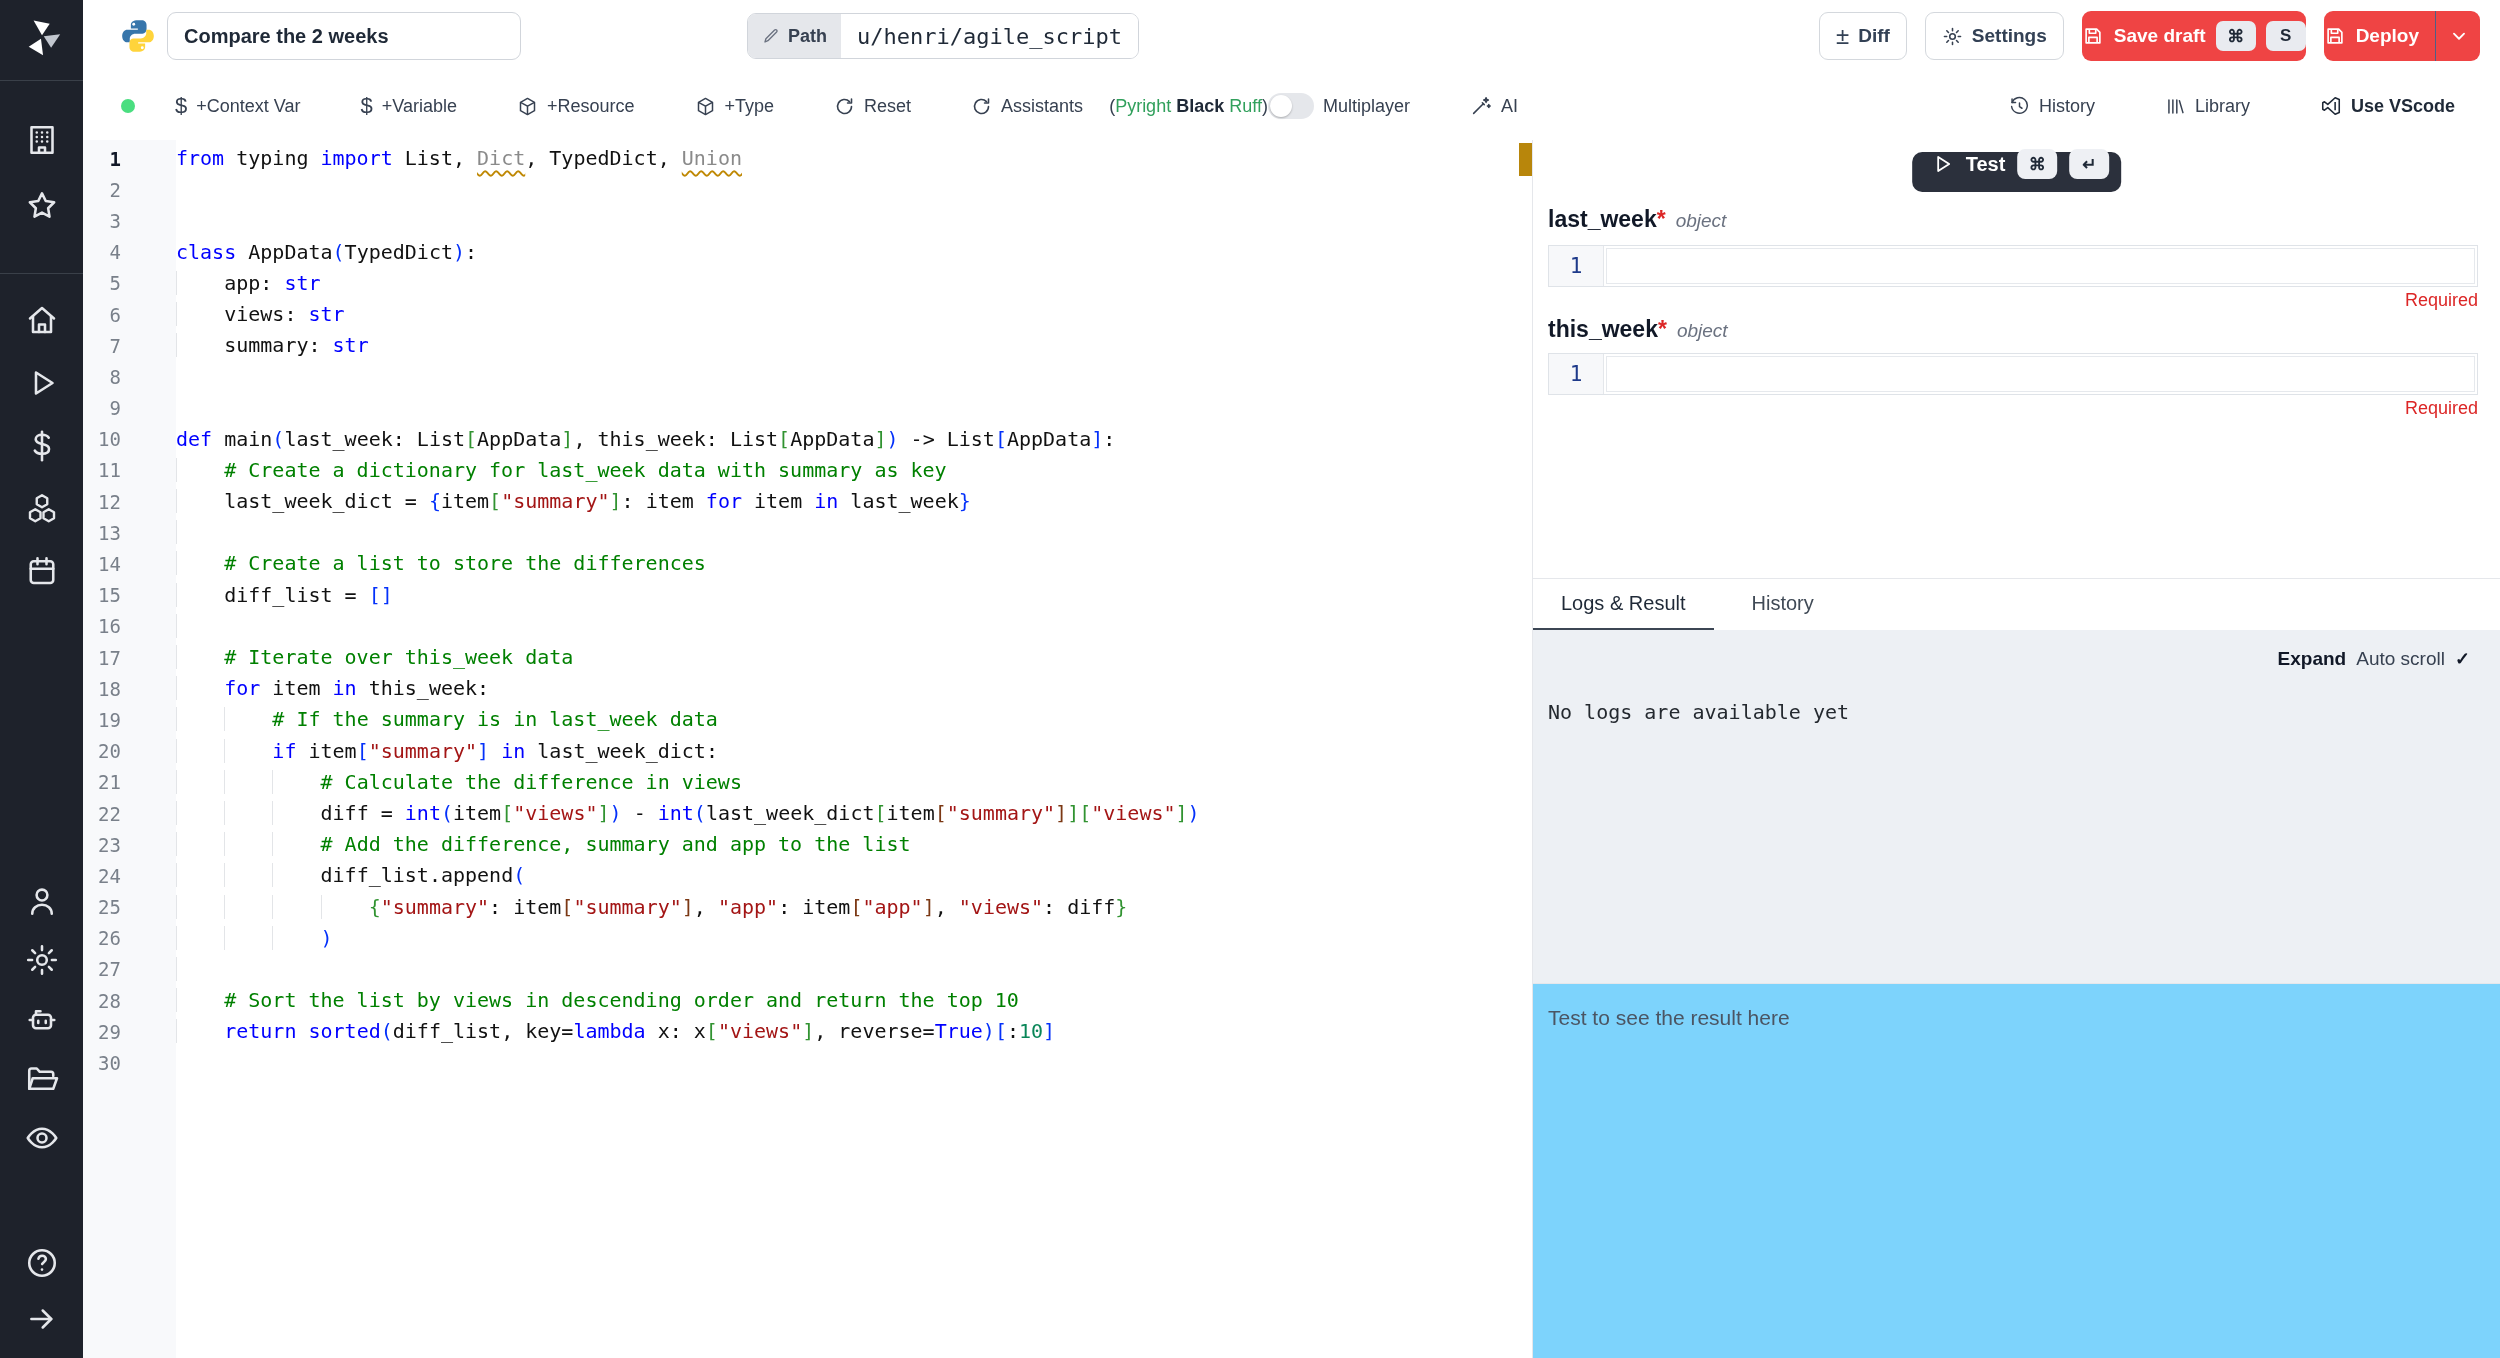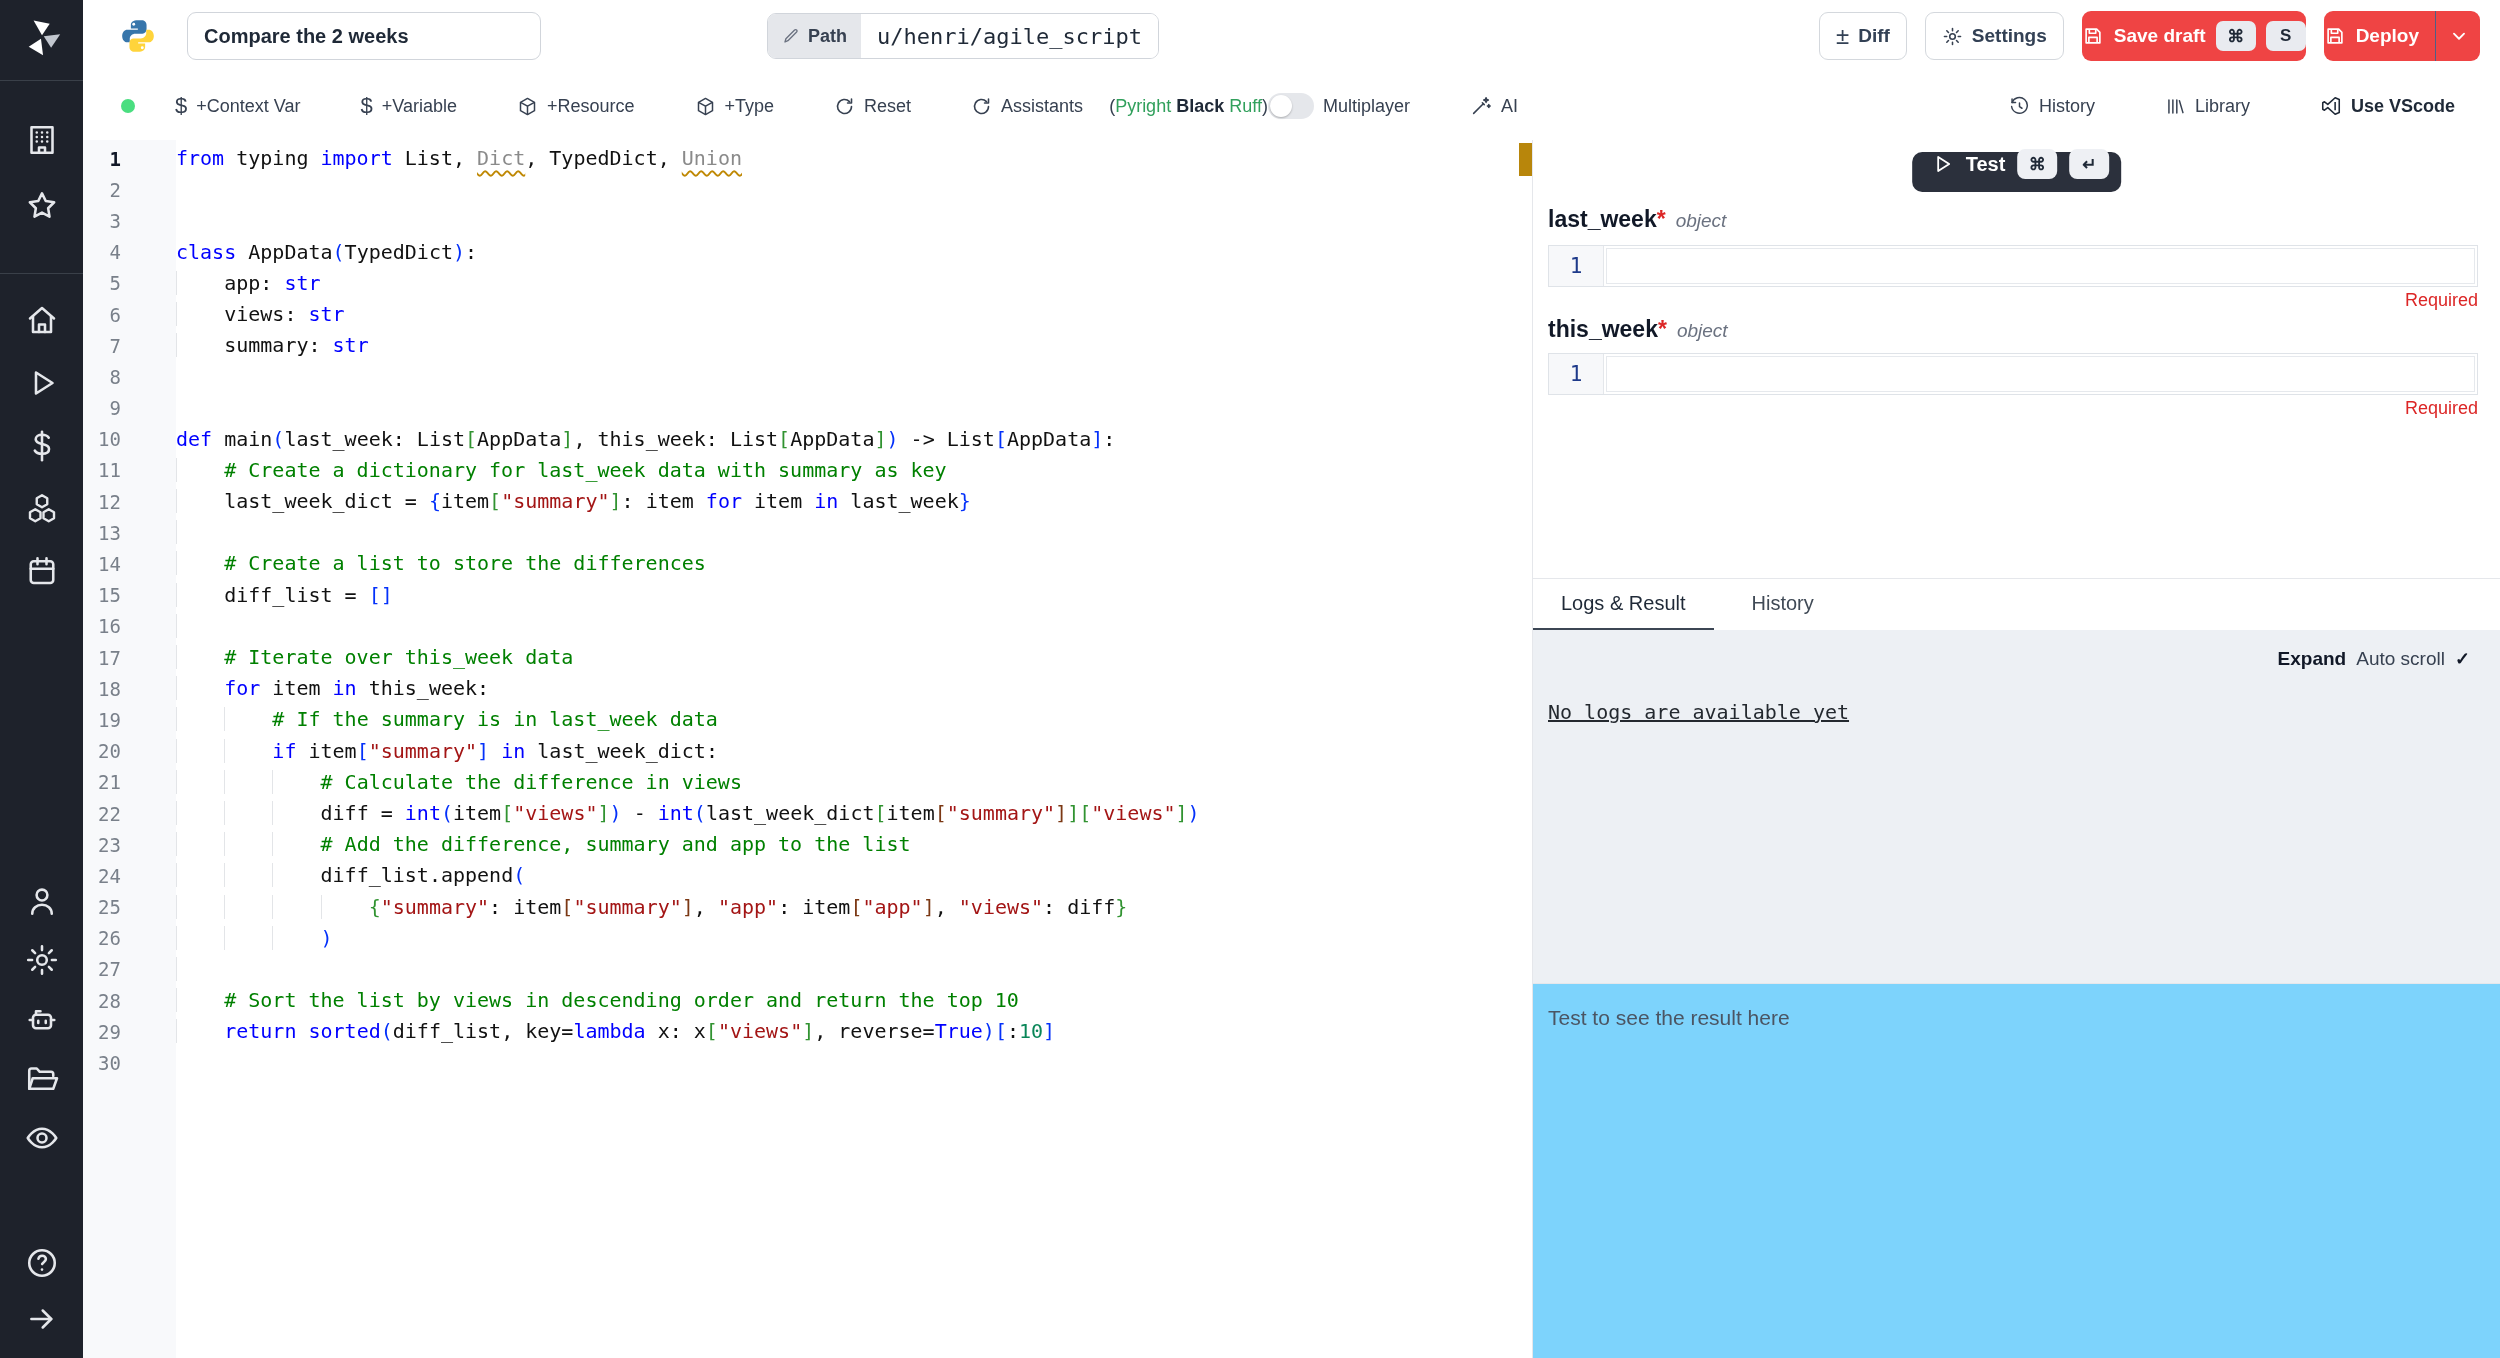--- a/index.html
+++ b/index.html
@@ -9,21 +9,21 @@
     -webkit-font-smoothing:antialiased;
   }
   svg{display:block}
   
   .rail{position:absolute;left:0;top:0;width:83px;height:1358px;background:#1e222b;z-index:30;}
   .rail-div{position:absolute;left:0;width:83px;height:0;border-top:1px solid #3a4049;}
   .rail-ic{position:absolute;left:0;width:83px;display:flex;justify-content:center;color:#e5e7eb;cursor:pointer;}
   
   .header{position:absolute;left:83px;top:0;right:0;height:72px;background:#fff;display:flex;align-items:center;}
   .py-ic{margin-left:36px;}
-  .title-box{margin-left:30px;width:320px;height:46px;border:1px solid #d1d5db;border-radius:9px;
+  .title-box{margin-left:10px;width:320px;height:46px;border:1px solid #d1d5db;border-radius:9px;
     font-size:20px;font-weight:bold;color:#1f2937;padding:0 16px;outline:none;background:#fff;
     font-family:"Liberation Sans",sans-serif;}
   .path-chip{margin-left:226px;height:44px;display:flex;align-items:stretch;border:1px solid #d1d5db;border-radius:9px;overflow:hidden;cursor:pointer;}
   .path-chip .seg1{background:#e5e7eb;display:flex;align-items:center;gap:8px;padding:0 14px;color:#374151;font-size:18px;font-weight:600;}
   .path-chip .seg2{background:#fff;display:flex;align-items:center;padding:0 16px;font-family:"DejaVu Sans Mono",monospace;font-size:22px;color:#1f2937;}
   .hdr-right{margin-left:auto;display:flex;align-items:center;gap:18px;padding-right:20px;}
   .btn-ghost{height:48px;display:flex;align-items:center;gap:9px;padding:0 16px;border:1px solid #d4d8dd;border-radius:9px;
     background:#fff;color:#334155;font-size:19px;font-weight:600;cursor:pointer;font-family:inherit;}
   .btn-slate{height:50px;display:flex;align-items:center;gap:10px;padding:0 0;border:none;border-radius:9px;
     background:#ef4444;color:#fff;font-size:19px;font-weight:700;cursor:pointer;font-family:inherit;}
@@ -79,21 +79,21 @@
   .arg-input .inner{position:absolute;left:57px;right:2px;top:2px;bottom:2px;border:1px solid #e6e9ed;background:#fff;}
   .required{position:absolute;right:22px;font-size:18px;color:#dc2626;}
   .tabs{position:absolute;left:0;right:0;top:438px;height:52px;border-top:1px solid #e5e7eb;display:flex;align-items:stretch;background:#fff;}
   .tab{display:flex;align-items:center;padding:0 28px;font-size:20px;color:#404a56;cursor:pointer;border-bottom:3px solid transparent;box-sizing:border-box;}
   .tab.active{color:#1f2937;border-bottom-color:#3c4654;}
   .tab + .tab{margin-left:10px;}
   .logs{position:absolute;left:0;right:0;top:490px;height:353px;background:#edf0f4;}
   .logs-opts{position:absolute;top:18px;right:30px;display:flex;align-items:center;gap:10px;font-size:19px;color:#374151;}
   .logs-opts .expand{font-weight:bold;color:#111827;cursor:pointer;}
   .logs-opts .check{font-size:18px;color:#111827;font-weight:bold;}
-  .no-logs{position:absolute;top:70px;left:15px;font-family:"DejaVu Sans Mono",monospace;font-size:20px;color:#24292f;text-decoration:underline;}
+  .no-logs{position:absolute;top:70px;left:15px;font-family:"DejaVu Sans Mono",monospace;font-size:20px;color:#24292f;}
   .result{position:absolute;left:0;right:0;top:843px;bottom:0;background:#7dd3fc;border-top:1px solid #e5e7eb;}
   .result-ph{padding:22px 15px;font-size:21px;color:#4b5563;}
 </style>
 </head>
 <body>
 
 <nav class="rail">
   <div class="rail-ic" style="top:16px">
     <svg width="42" height="42" viewBox="0 0 24 24">
       <polygon points="12,11 7.2,2.6 16.4,4.4" fill="#ffffff"></polygon>

